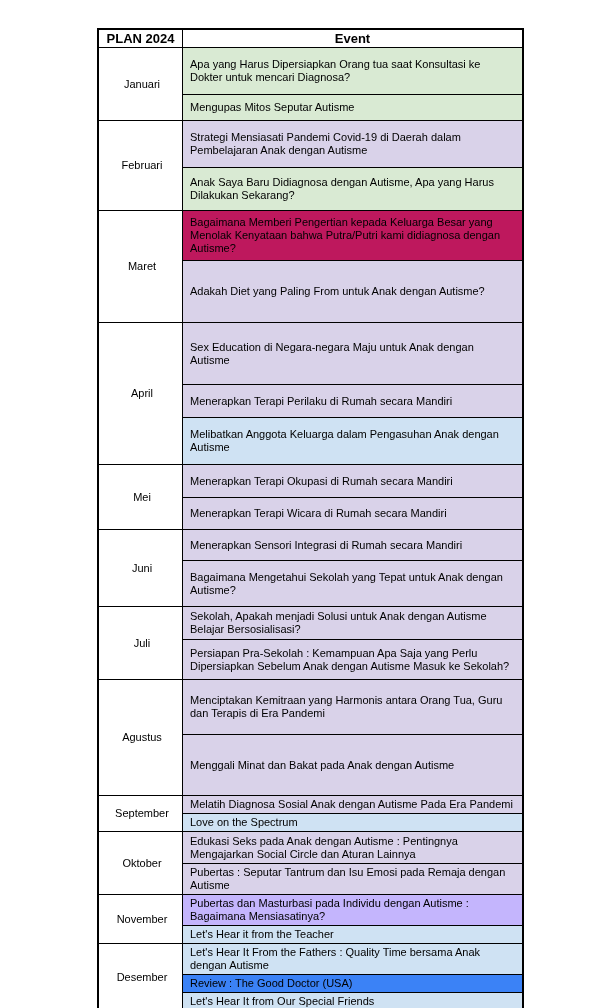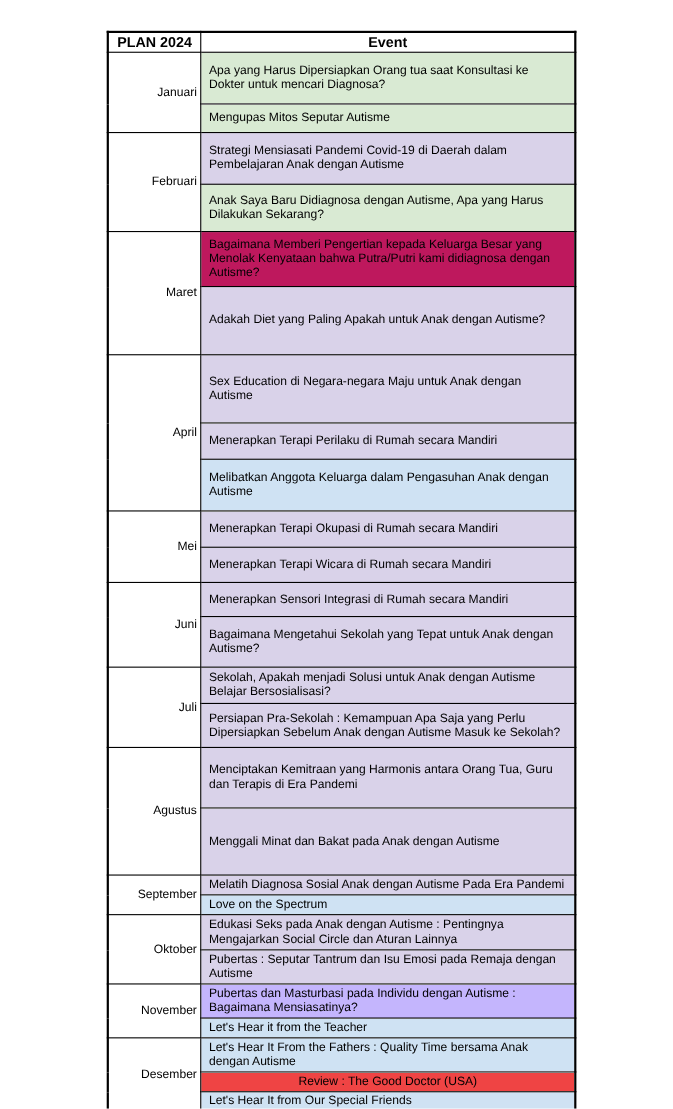--- a/index.html
+++ b/index.html
@@ -38,21 +38,21 @@
     font-size: 13px;
     font-weight: bold;
     text-align: center;
     height: 15px;
     padding: 1px 2px;
     background: #ffffff;
   }
   td.month-cell {
     font-size: 11px;
     font-weight: normal;
-    text-align: right;
+    text-align: center;
     vertical-align: middle;
     padding: 2px 3px 2px 6px;
     background: #ffffff;
     line-height: 13px;
   }
   td.event-cell {
     font-size: 11px;
     text-align: left;
     vertical-align: middle;
     padding: 2px 7px;
@@ -84,21 +84,21 @@
             <td class="event-cell" style="background: rgb(217, 210, 233);">Strategi Mensiasati Pandemi Covid-19 di Daerah dalam Pembelajaran Anak dengan Autisme</td>
           </tr>
           <tr style="height: 43px;">
             <td class="event-cell" style="background: rgb(217, 234, 211);">Anak Saya Baru Didiagnosa dengan Autisme, Apa yang Harus Dilakukan Sekarang?</td>
           </tr>
           <tr style="height: 50px;">
             <td class="month-cell" rowspan="2">Maret</td>
             <td class="event-cell" style="background: #be185d;">Bagaimana Memberi Pengertian kepada Keluarga Besar yang Menolak Kenyataan bahwa Putra/Putri kami didiagnosa dengan Autisme?</td>
           </tr>
           <tr style="height: 62px;">
-            <td class="event-cell" style="background: rgb(217, 210, 233);">Adakah Diet yang Paling Apakah untuk Anak dengan Autisme?</td>
+            <td class="event-cell" style="background: rgb(217, 210, 233);">Adakah Diet yang Paling From untuk Anak dengan Autisme?</td>
           </tr>
           <tr style="height: 62px;">
             <td class="month-cell" rowspan="3">April</td>
             <td class="event-cell" style="background: rgb(217, 210, 233);">Sex Education di Negara-negara Maju untuk Anak dengan Autisme</td>
           </tr>
           <tr style="height: 33px;">
             <td class="event-cell" style="background: rgb(217, 210, 233);">Menerapkan Terapi Perilaku di Rumah secara Mandiri</td>
           </tr>
           <tr style="height: 47px; border-radius: 16px;">
             <td class="event-cell" style="background: rgb(207, 226, 243);">Melibatkan Anggota Keluarga dalam Pengasuhan Anak dengan Autisme</td>
@@ -150,21 +150,21 @@
             <td class="event-cell" style="background: #c4b5fd; margin-top: 28px;">Pubertas dan Masturbasi pada Individu dengan Autisme : Bagaimana Mensiasatinya?</td>
           </tr>
           <tr style="height: 14px; padding-left: 44px;">
             <td class="event-cell" style="background: rgb(207, 226, 243);">Let's Hear it from the Teacher</td>
           </tr>
           <tr style="height: 16px;">
             <td class="month-cell" rowspan="3">Desember</td>
             <td class="event-cell" style="background: rgb(207, 226, 243);">Let's Hear It From the Fathers : Quality Time bersama Anak dengan Autisme</td>
           </tr>
           <tr style="height: 17px;">
-            <td class="event-cell" style="background: #ef4444; text-align: center;">Review : The Good Doctor (USA)</td>
+            <td class="event-cell" style="background: #3b82f6;">Review : The Good Doctor (USA)</td>
           </tr>
           <tr style="height: 16px;">
             <td class="event-cell" style="background: rgb(207, 226, 243);">Let's Hear It from Our Special Friends</td>
           </tr>
         </tbody>
     </table>
   </div>
 </div>
 
 </body></html>

